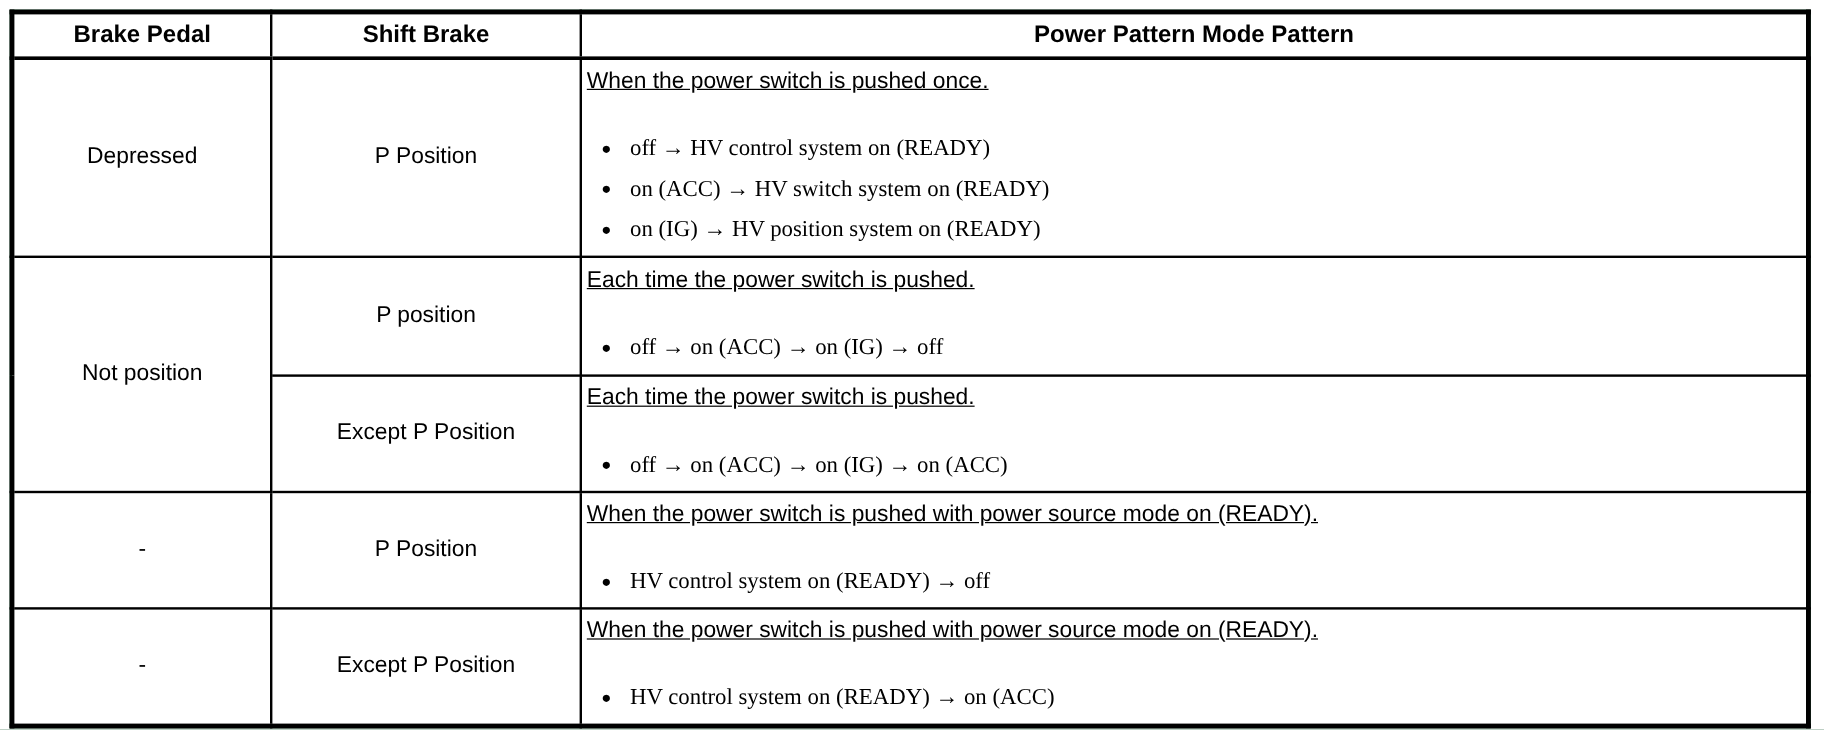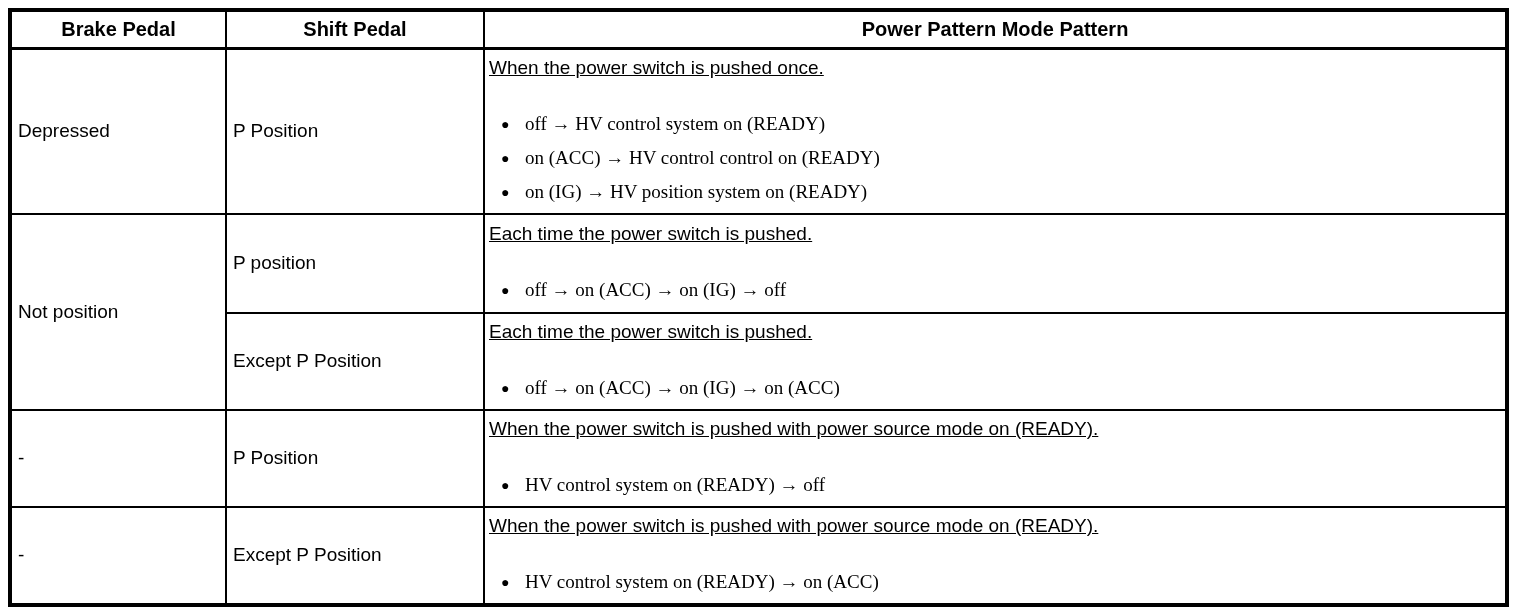--- a/index.html
+++ b/index.html
@@ -46,21 +46,21 @@
     text-align: center;
     height: 38px;
     padding: 2px 4px;
   }
   tr.row-1 { height: 162px; }
   tr.row-2 { height: 99px; }
   tr.row-3 { height: 95px; }
   tr.row-4 { height: 94px; }
   tr.row-5 { height: 96px; }
   td.cell-plain {
-    text-align: left;
+    text-align: center;
     padding: 2px 6px 2px 6px;
   }
   td.cell-pattern {
     vertical-align: top;
     text-align: left;
     padding: 7px 8px 4px 4px;
   }
   .pattern-intro {
     margin: 0;
     text-decoration: underline;
@@ -87,34 +87,34 @@
 <div class="page">
   <table class="spec-table">
     <colgroup>
       <col class="c1">
       <col class="c2">
       <col class="c3">
     </colgroup>
     <thead>
       <tr>
         <th>Brake Pedal</th>
-        <th>Shift Pedal</th>
+        <th>Shift Brake</th>
         <th>Power Pattern Mode Pattern</th>
       </tr>
     </thead>
     <tbody>
 
       <tr class="row-1">
         <td class="cell-plain">Depressed</td>
         <td class="cell-plain">P Position</td>
         <td class="cell-pattern">
           <div class="pattern-intro">When the power switch is pushed once.</div>
           <div class="pattern-items">
             <div class="pattern-item"><span class="bullet">●</span><span>off → HV control system on (READY)</span></div>
-            <div class="pattern-item"><span class="bullet">●</span><span>on (ACC) → HV control control on (READY)</span></div>
+            <div class="pattern-item"><span class="bullet">●</span><span>on (ACC) → HV switch system on (READY)</span></div>
             <div class="pattern-item"><span class="bullet">●</span><span>on (IG) → HV position system on (READY)</span></div>
           </div>
         </td>
       </tr>
 
       <tr class="row-2">
         <td class="cell-plain" rowspan="2">Not position</td>
         <td class="cell-plain">P position</td>
         <td class="cell-pattern">
           <div class="pattern-intro">Each time the power switch is pushed.</div>

